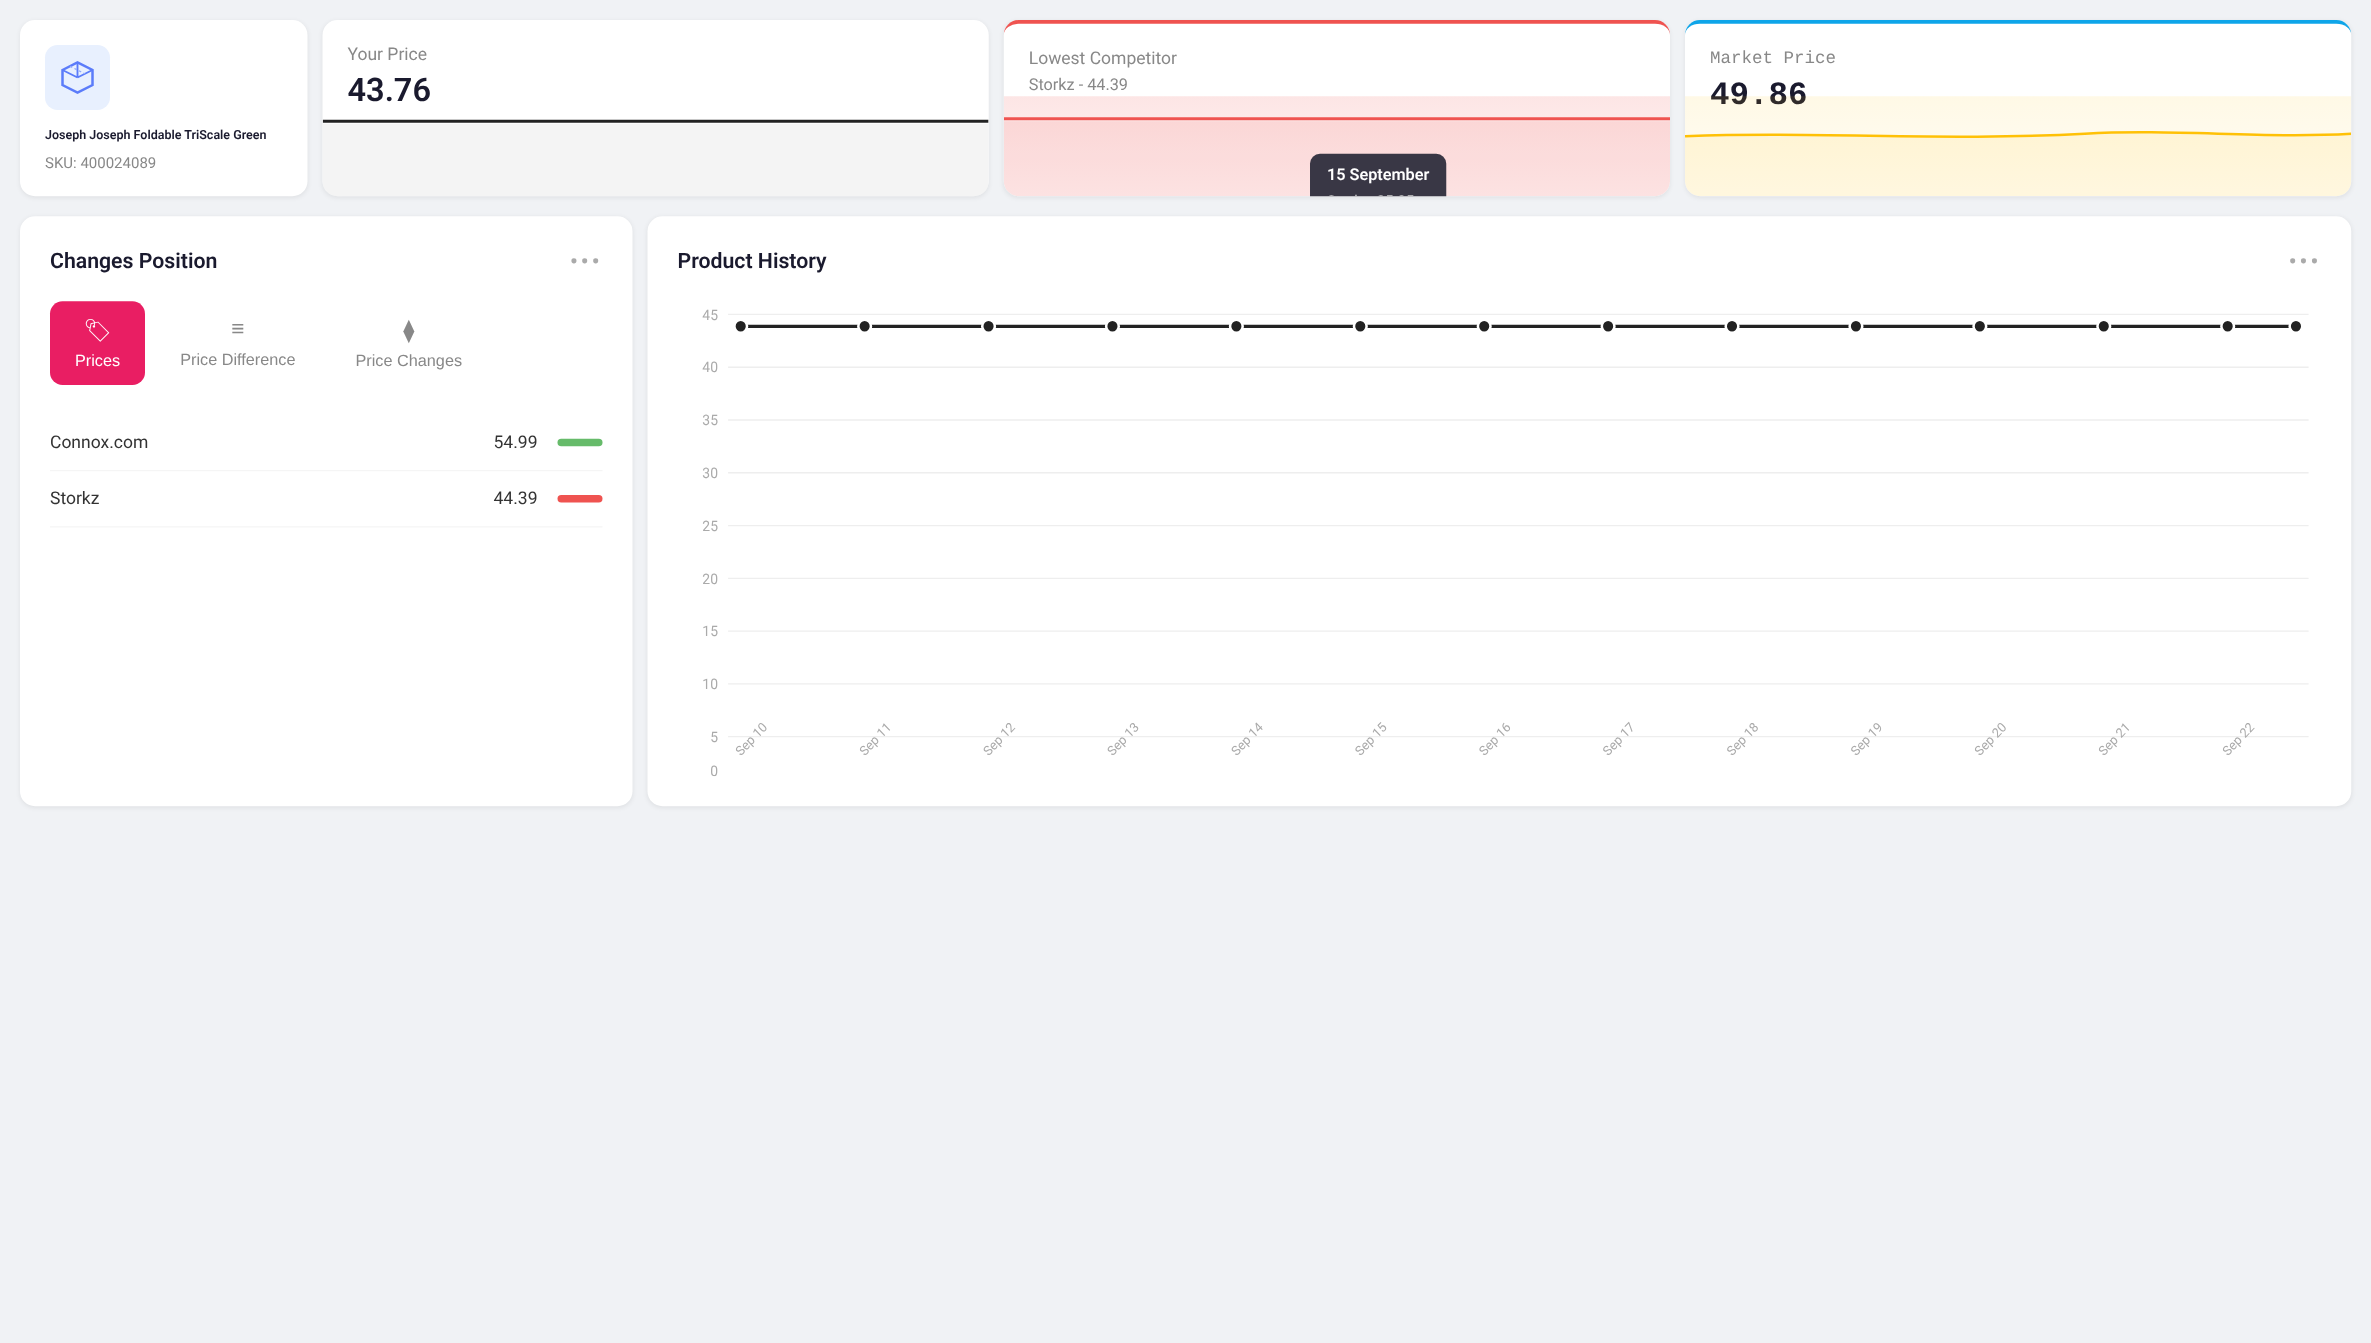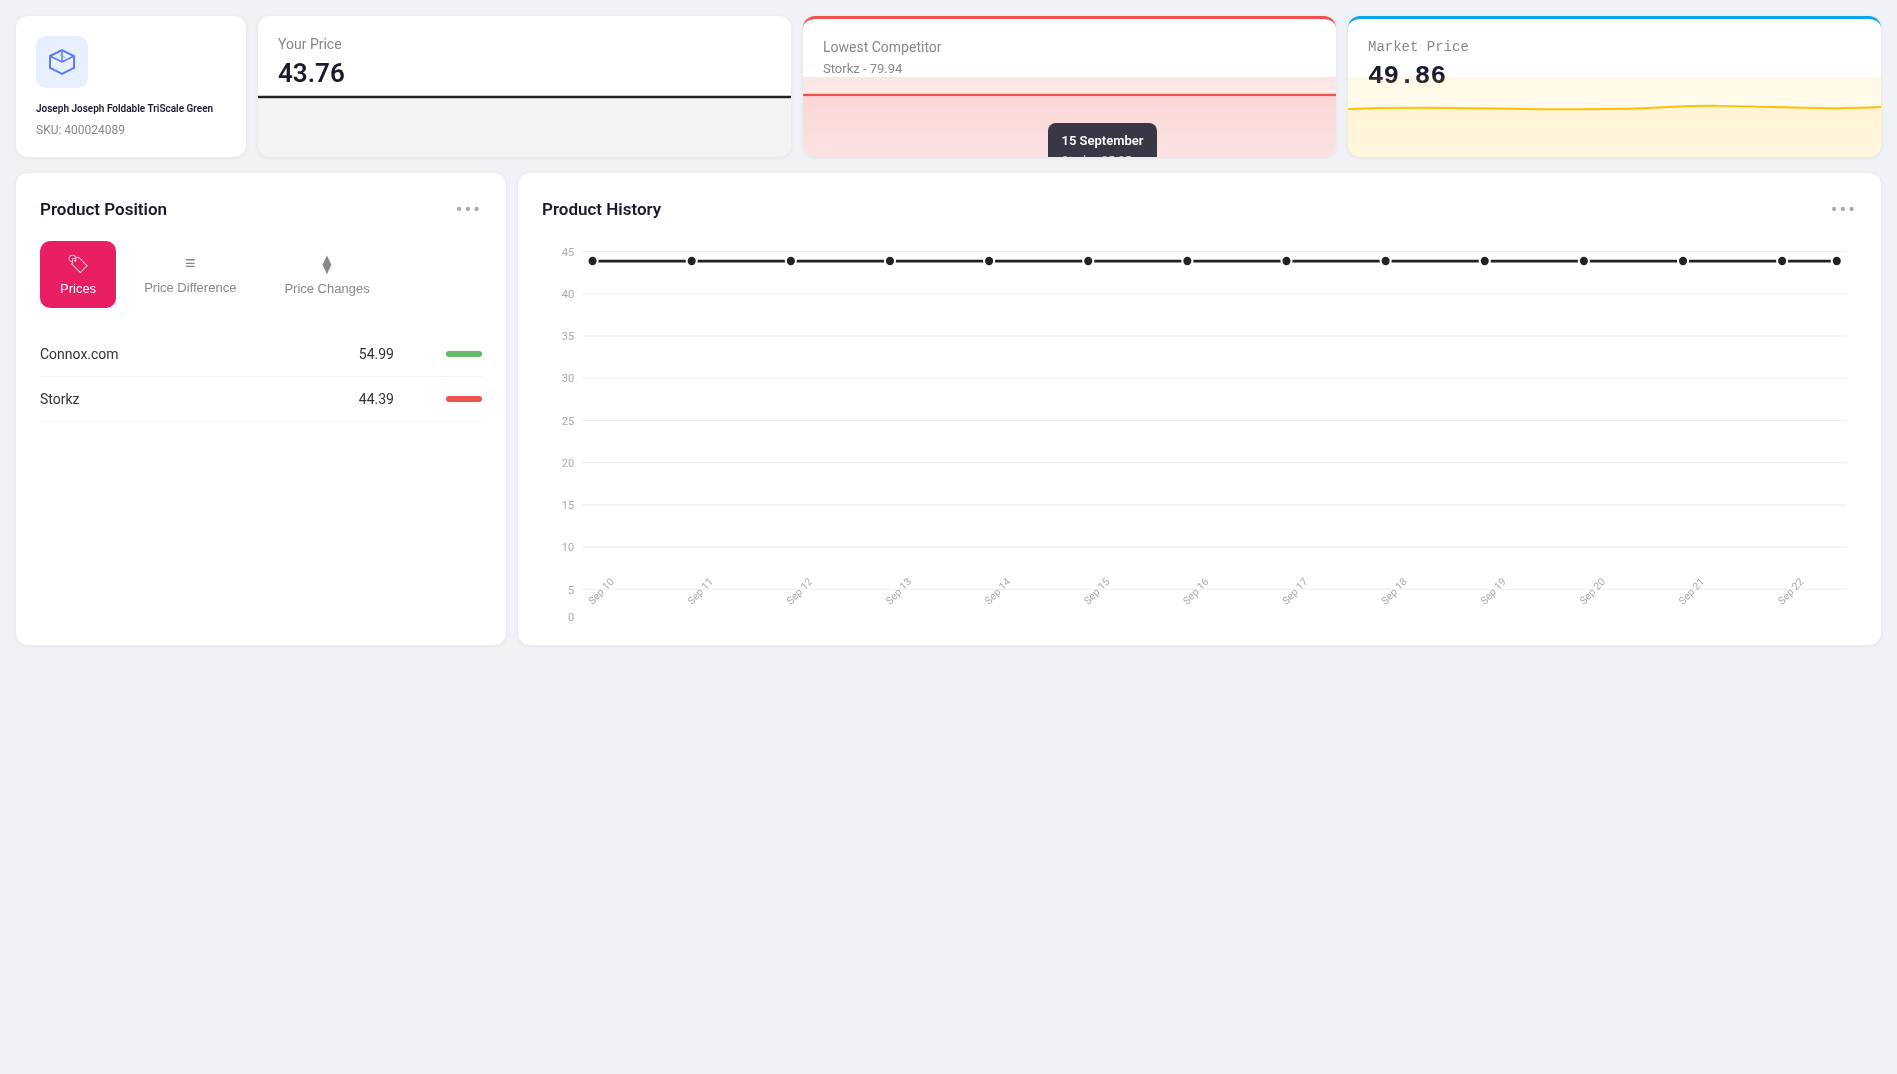--- a/index.html
+++ b/index.html
@@ -198,21 +198,20 @@
     .tab-btn .tab-icon {
       font-size: 18px;
     }
 
     
     .competitor-row {
       display: flex;
       align-items: center;
       padding: 14px 0;
       border-bottom: 1px solid #f5f5f5;
-      gap: 36px;
     }
 
     .competitor-name {
       flex: 1;
       font-size: 14px;
       color: #333;
     }
 
     .competitor-price {
       font-size: 14px;
@@ -268,21 +267,21 @@
     <div class="chart-mini">
       <svg width="100%" height="80" viewBox="0 0 300 80" preserveAspectRatio="none">
         <line x1="0" y1="20" x2="300" y2="20" stroke="#222" stroke-width="2.5"></line>
         <rect x="0" y="22" width="300" height="58" fill="rgba(180,180,180,0.15)"></rect>
       </svg>
     </div>
   </div>
 
   <div class="card price-card card-lowest" style="flex:1.1; position:relative;">
     <div class="card-label">Lowest Competitor</div>
-    <div class="card-sub">Storkz - 79.94</div>
+    <div class="card-sub">Storkz - 44.39</div>
     <div class="chart-mini chart-mini-lowest">
       <svg width="100%" height="80" viewBox="0 0 300 80" preserveAspectRatio="none">
         <line x1="0" y1="18" x2="300" y2="18" stroke="#ef5350" stroke-width="2.5"></line>
         <rect x="0" y="20" width="300" height="60" fill="rgba(239,83,80,0.12)"></rect>
       </svg>
     </div>
 
     <div class="tooltip-box">
       <div class="tt-date">15 September</div>
       <div class="tt-val">Storkz: 25.95</div>
@@ -300,21 +299,21 @@
       </svg>
     </div>
   </div>
 
 </div>
 
 <div class="bottom-row">
 
   <div class="panel-left">
     <div class="panel-header">
-      <div class="panel-title">Product Position</div>
+      <div class="panel-title">Changes Position</div>
       <div class="more-dots">•••</div>
     </div>
 
     <div class="tab-row">
       <button class="tab-btn active">
         <span class="tab-icon">🏷</span>
         <span>Prices</span>
       </button>
       <button class="tab-btn">
         <span class="tab-icon">≡</span>

